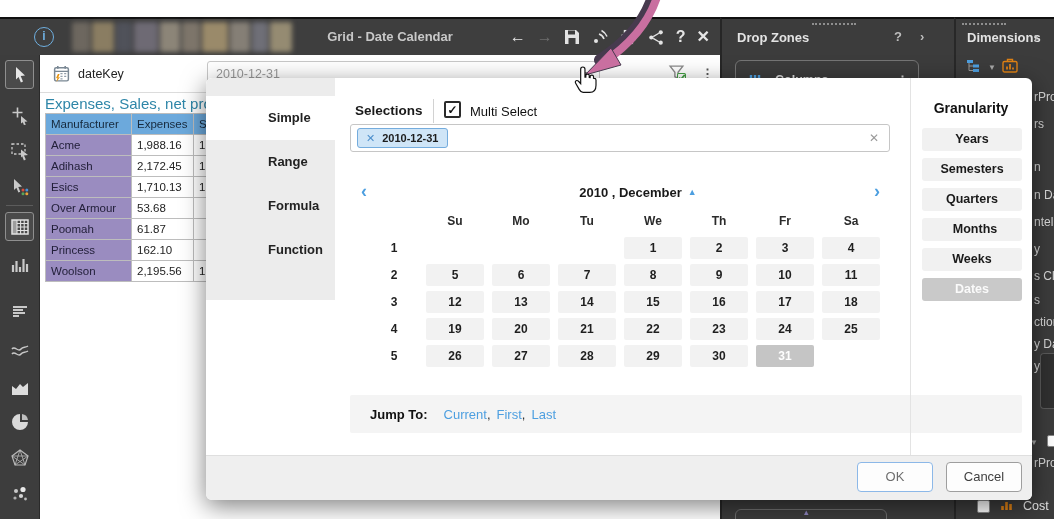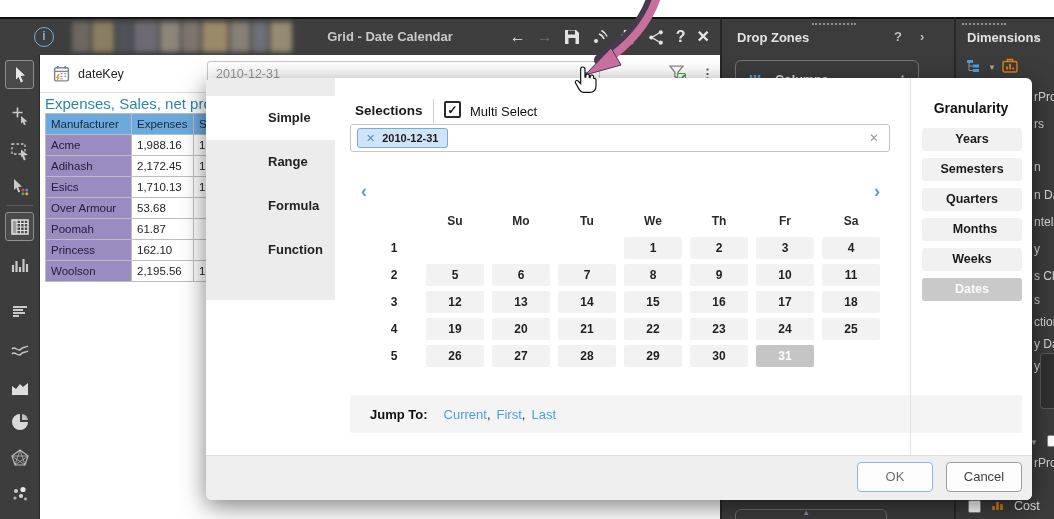--- a/index.html
+++ b/index.html
@@ -28,21 +28,21 @@
 #dz-columns-box .dots{position:absolute;right:9px;color:#CFCFCF;font-weight:700;font-size:13px}
 #dz-bottom-box{position:absolute;left:13px;top:490px;width:152px;height:40px;border:1px solid #6F6F6F;border-radius:6px}
 #dz-bottom-marker{position:absolute;left:82px;top:488px;color:#8F86C0;font-size:9px}
 #dims-icons{position:absolute;left:10px;top:39px;display:flex;align-items:center;gap:6px}
 #dims-icons .dd{color:#A8A8A8;font-size:8px}
 .dim-frag{position:absolute;left:78px;color:#D8D8D8;font-size:12px;white-space:nowrap}
 #metrics-box{position:absolute;left:84px;top:334px;width:18px;height:56px;background:#303030;border:1px solid #5A5A5A;border-right:none;border-radius:4px 0 0 4px}
 #dims-dd2{position:absolute;left:74px;top:419px;color:#A8A8A8;font-size:8px}
 #dims-cb2{position:absolute;left:91px;top:416px;width:12px;height:12px;background:#fff;border:1px solid #888;border-radius:2px}
 #frag-rprot{position:absolute;left:78px;top:437px;color:#D8D8D8;font-size:12px}
-#cost-row{position:absolute;left:12px;top:478px;display:flex;align-items:center;gap:10px}
+#cost-row{position:absolute;left:21px;top:478px;display:flex;align-items:center;gap:10px}
 #cost-cb{width:13px;height:13px;background:#fff;border:1px solid #888;border-radius:2px}
 #cost-row .lbl{color:#E6E6E6;font-size:12.5px}
 
 
 #sidebar{position:absolute;left:0;top:55px;width:40px;height:464px;background:#3D3D3D;border-right:1px solid #2A2A2A}
 .tool{position:absolute;left:5px;width:29px;height:29px;display:flex;align-items:center;justify-content:center;border-radius:3px}
 .tool.sel{border:1px solid #8F8F8F;background:#4A4A4A}
 #sidebar-divider{position:absolute;left:6px;top:150px;width:27px;border-top:1px solid #5C5C5C}
 
 
@@ -381,20 +381,21 @@
   <div id="ms-check"><span>✓</span></div>
   <div id="ms-label">Multi Select</div>
   <div id="sel-input">
     <div id="sel-chip">
       <span class="x">✕</span>
       <span>2010-12-31</span>
     </div>
     <span id="sel-clear">✕</span>
   </div>
   <div class="cal-nav" style="left:155px">‹</div>
+  <div id="cal-month"><span>2010 , December</span><span class="up">▲</span></div>
   <div class="cal-nav" style="left:668px">›</div>
   <div id="cal-grid">
       <div class="wk-num"></div>
       <div class="day-hd">Su</div>
       <div class="day-hd">Mo</div>
       <div class="day-hd">Tu</div>
       <div class="day-hd">We</div>
       <div class="day-hd">Th</div>
       <div class="day-hd">Fr</div>
       <div class="day-hd">Sa</div>

